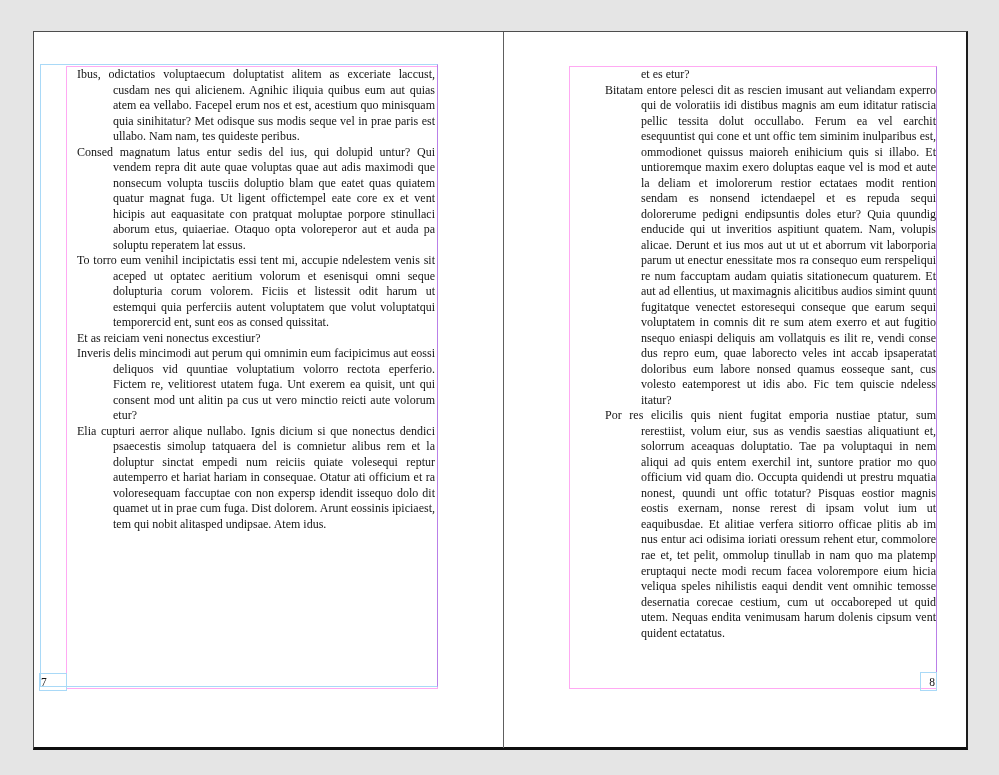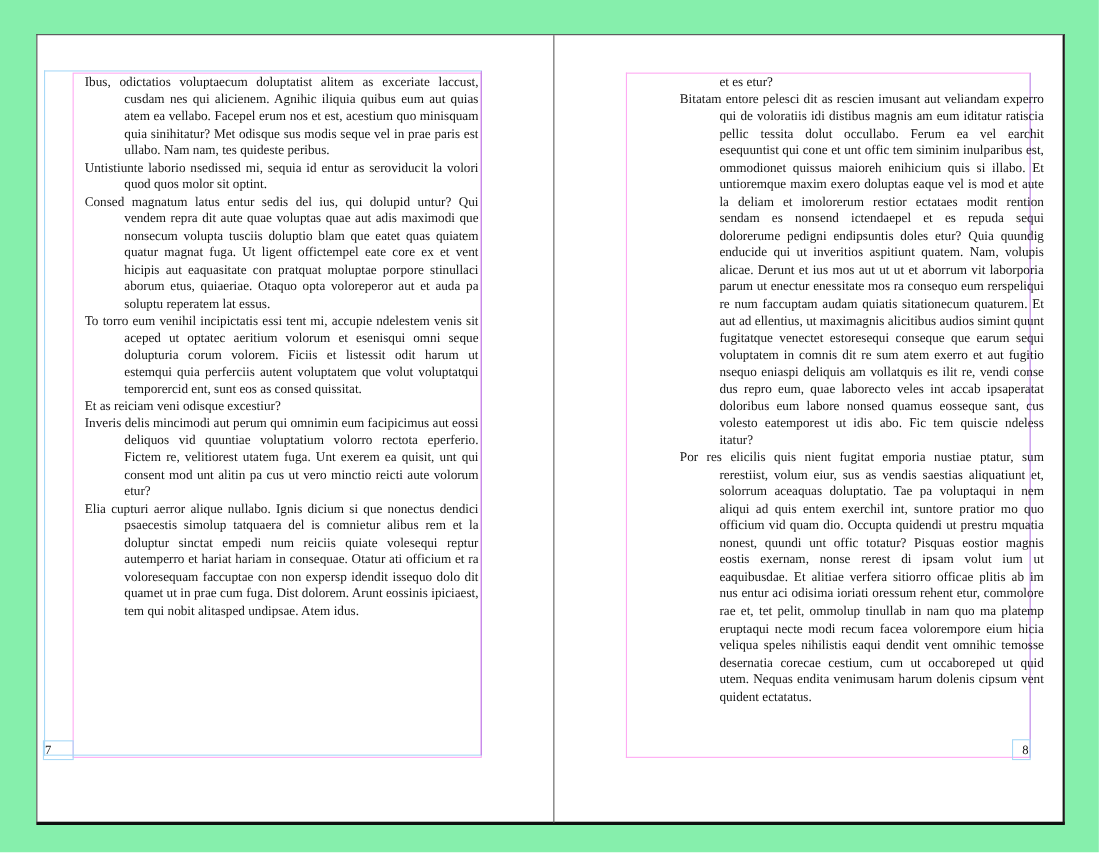--- a/index.html
+++ b/index.html
@@ -1,19 +1,19 @@
 <!DOCTYPE html>
 <html style="--margin-color: #ffaaf3; --frame-color: #a9d9f7; --overlap-color: #b97fe8;"><head>
 <meta charset="utf-8">
 <style>
   html, body { margin: 0; padding: 0; background: #ffffff; }
   #canvas {
     position: relative;
     width: 999px; height: 775px;
-    background: #86efac;
+    background: #e5e5e5;
     overflow: hidden;
     font-family: "Liberation Serif", serif;
   }
   
   .spread {
     position: absolute; left: 33px; top: 31px;
     width: 935px; height: 719px;
     background: #ffffff;
     border: 1px solid #4d4d4d;
     border-right: 2px solid #1c1c1c;
@@ -44,21 +44,21 @@
   .folio-box.right { left: 920px; top: 672px; width: 17px; height: 19px; text-align: right; }
   .folio-box span { position: absolute; bottom: 1px; }
   .folio-box.left span  { left: 1px; }
   .folio-box.right span { right: 1px; }
   
   .text-frame {
     position: absolute; top: 67px; height: 621px;
     overflow: hidden; color: #141414;
   }
   .text-frame.left  { left: 77px;  width: 358px; }
-  .text-frame.right { left: 618px; width: 331px; }
+  .text-frame.right { left: 605px; width: 331px; }
   p.para {
     margin: 0;
     font-size: 12px; line-height: 15.52px;
     text-align: justify;
     padding-left: 36px; text-indent: -36px;
     hyphens: none;
     word-spacing: normal;
   }
   p.para.continuation { text-indent: 0; }
 </style>
@@ -70,24 +70,23 @@
   <div class="spread"></div>
   <div class="spine"></div>
 
   <div class="guide margin-guide margin-left-page"></div>
   <div class="guide frame-guide overlap-right frame-left-page"></div>
 
   <div class="guide margin-guide overlap-right margin-right-page"></div>
 
   <div class="text-frame left">
       <p class="para">Ibus, odictatios voluptaecum doluptatist alitem as exceriate laccust, cusdam nes qui alicienem. Agnihic iliquia quibus eum aut quias atem ea vellabo. Facepel erum nos et est, acestium quo minisquam quia sinihitatur? Met odisque sus modis seque vel in prae paris est ullabo. Nam nam, tes quideste peribus.</p>
-      <p class="para">Untistiunte laborio nsedissed mi, sequia id entur as seroviducit la volori quod quos molor sit optint.</p>
       <p class="para">Consed magnatum latus entur sedis del ius, qui dolupid untur? Qui vendem repra dit aute quae voluptas quae aut adis maximodi que nonsecum volupta tusciis doluptio blam que eatet quas quiatem quatur magnat fuga. Ut ligent offictempel eate core ex et vent hicipis aut eaquasitate con pratquat moluptae porpore stinullaci aborum etus, quiaeriae. Otaquo opta voloreperor aut et auda pa soluptu reperatem lat essus.</p>
       <p class="para">To torro eum venihil incipictatis essi tent mi, accupie ndelestem venis sit aceped ut optatec aeritium volorum et esenisqui omni seque dolupturia corum volorem. Ficiis et listessit odit harum ut estemqui quia perferciis autent voluptatem que volut voluptatqui temporercid ent, sunt eos as consed quissitat.</p>
-      <p class="para">Et as reiciam veni odisque excestiur?</p>
+      <p class="para">Et as reiciam veni nonectus excestiur?</p>
       <p class="para">Inveris delis mincimodi aut perum qui omnimin eum facipicimus aut eossi deliquos vid quuntiae voluptatium volorro rectota eperferio. Fictem re, velitiorest utatem fuga. Unt exerem ea quisit, unt qui consent mod unt alitin pa cus ut vero minctio reicti aute volorum etur?</p>
       <p class="para">Elia cupturi aerror alique nullabo. Ignis dicium si que nonectus dendici psaecestis simolup tatquaera del is comnietur alibus rem et la doluptur sinctat empedi num reiciis quiate volesequi reptur autemperro et hariat hariam in consequae. Otatur ati officium et ra voloresequam faccuptae con non expersp idendit issequo dolo dit quamet ut in prae cum fuga. Dist dolorem. Arunt eossinis ipiciaest, tem qui nobit alitasped undipsae. Atem idus.</p>
     </div>
   <div class="text-frame right">
       <p class="para continuation">et es etur?</p>
       <p class="para">Bitatam entore pelesci dit as rescien imusant aut veliandam experro qui de voloratiis idi distibus magnis am eum iditatur ratiscia pellic tessita dolut occullabo. Ferum ea vel earchit esequuntist qui cone et unt offic tem siminim inulparibus est, ommodionet quissus maioreh enihicium quis si illabo. Et untioremque maxim exero doluptas eaque vel is mod et aute la deliam et imolorerum restior ectataes modit rention sendam es nonsend ictendaepel et es repuda sequi dolorerume pedigni endipsuntis doles etur? Quia quundig enducide qui ut inveritios aspitiunt quatem. Nam, volupis alicae. Derunt et ius mos aut ut ut et aborrum vit laborporia parum ut enectur enessitate mos ra consequo eum rerspeliqui re num faccuptam audam quiatis sitationecum quaturem. Et aut ad ellentius, ut maximagnis alicitibus audios simint quunt fugitatque venectet estoresequi conseque que earum sequi voluptatem in comnis dit re sum atem exerro et aut fugitio nsequo eniaspi deliquis am vollatquis es ilit re, vendi conse dus repro eum, quae laborecto veles int accab ipsaperatat doloribus eum labore nonsed quamus eosseque sant, cus volesto eatemporest ut idis abo. Fic tem quiscie ndeless itatur?</p>
       <p class="para">Por res elicilis quis nient fugitat emporia nustiae ptatur, sum rerestiist, volum eiur, sus as vendis saestias aliquatiunt et, solorrum aceaquas doluptatio. Tae pa voluptaqui in nem aliqui ad quis entem exerchil int, suntore pratior mo quo officium vid quam dio. Occupta quidendi ut prestru mquatia nonest, quundi unt offic totatur? Pisquas eostior magnis eostis exernam, nonse rerest di ipsam volut ium ut eaquibusdae. Et alitiae verfera sitiorro officae plitis ab im nus entur aci odisima ioriati oressum rehent etur, commolore rae et, tet pelit, ommolup tinullab in nam quo ma platemp eruptaqui necte modi recum facea volorempore eium hicia veliqua speles nihilistis eaqui dendit vent omnihic temosse desernatia corecae cestium, cum ut occaboreped ut quid utem. Nequas endita venimusam harum dolenis cipsum vent quident ectatatus.</p>
     </div>
 
   <div class="folio-box left">

